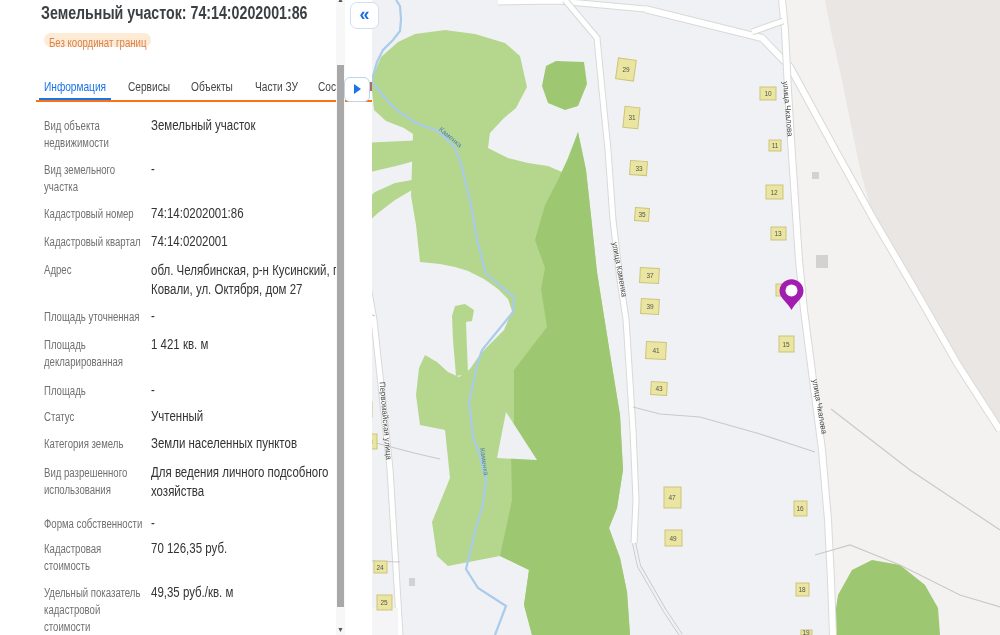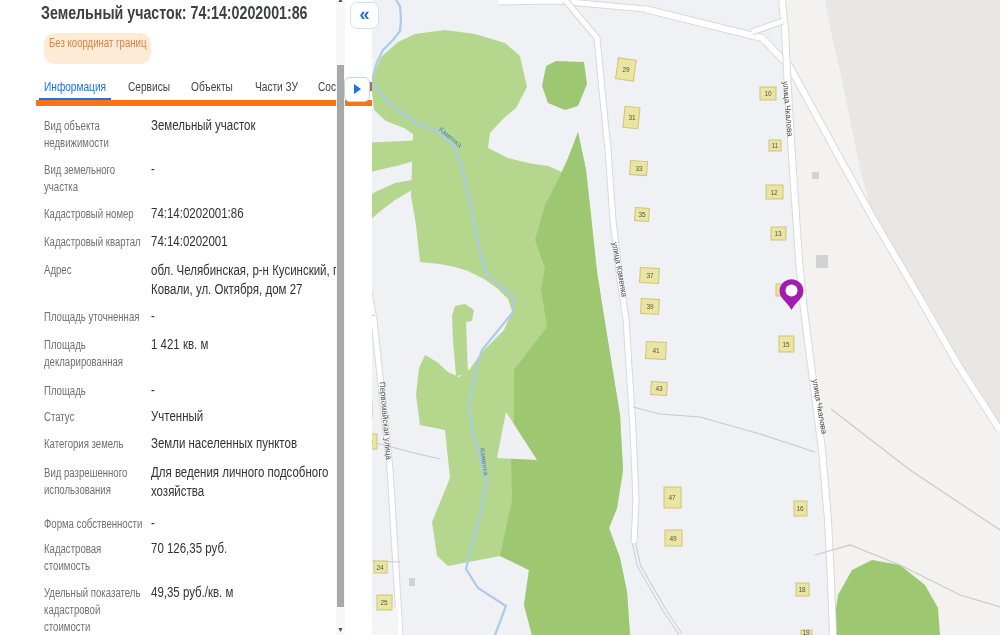--- a/index.html
+++ b/index.html
@@ -1,21 +1,21 @@
 <!DOCTYPE html>
 <html><head>
 <meta charset="utf-8">
 <style>
   html,body{margin:0;padding:0;}
   body{width:1000px;height:635px;overflow:hidden;font-family:"Liberation Sans",sans-serif;background:#fff;position:relative;}
   .panel{position:absolute;left:0;top:0;width:336px;height:635px;background:#fff;overflow:hidden;margin-left:36px;}
   .title{position:absolute;left:5px;top:3px;width:400px;font-size:18px;font-weight:700;color:#3c4043;white-space:nowrap;transform:scaleX(.79);transform-origin:left top;}
-  .badge{position:absolute;left:8px;top:33px;width:102px;padding-left:5px;height:31px;line-height:21px;text-align:left;border-radius:11px;background:#fdebd6;color:#d9824a;font-size:12px;}
+  .badge{position:absolute;left:8px;top:33px;width:102px;padding-left:5px;height:14px;line-height:21px;text-align:left;border-radius:11px;background:#fdebd6;color:#d9824a;font-size:12px;}
   .badge span{display:inline-block;transform:scaleX(.8);transform-origin:left center;white-space:nowrap;}
-  .tabs{position:absolute;left:0;top:76px;width:336px;height:24px;border-bottom:6px solid #f97316;}
+  .tabs{position:absolute;left:0;top:76px;width:336px;height:24px;border-bottom:2px solid #f97316;}
   .tab{position:absolute;top:3px;font-size:13px;color:#454545;white-space:nowrap;transform:scaleX(.78);transform-origin:left top;}
   .tab.active{color:#1a73e8;}
   .tabline{position:absolute;left:3px;top:22px;width:72px;height:2px;background:#1a73e8;}
   .row-label{position:absolute;left:8px;width:128px;font-size:12px;line-height:17px;color:#707070;transform:scaleX(.8);transform-origin:left top;}
   .row-value{position:absolute;left:115px;width:250px;font-size:14px;line-height:19px;color:#333;transform:scaleX(.82);transform-origin:left top;}
   .tabbtn{position:absolute;left:308px;top:77px;width:24px;height:23px;background:#fff;border:1px solid #b9d5f3;border-radius:6px;z-index:5;}
   .tabbtn:after{content:"";position:absolute;left:9px;top:6px;border-left:7px solid #1a73e8;border-top:5px solid transparent;border-bottom:5px solid transparent;}
   .redmark{position:absolute;left:332px;top:82px;width:4px;height:9px;background:#b06a62;z-index:4;}
   .sbar{position:absolute;left:336px;top:0;width:9px;height:635px;background:#f7f7f7;}
   .sthumb{position:absolute;left:1px;top:65px;width:7px;height:542px;background:#a8a8a8;}

